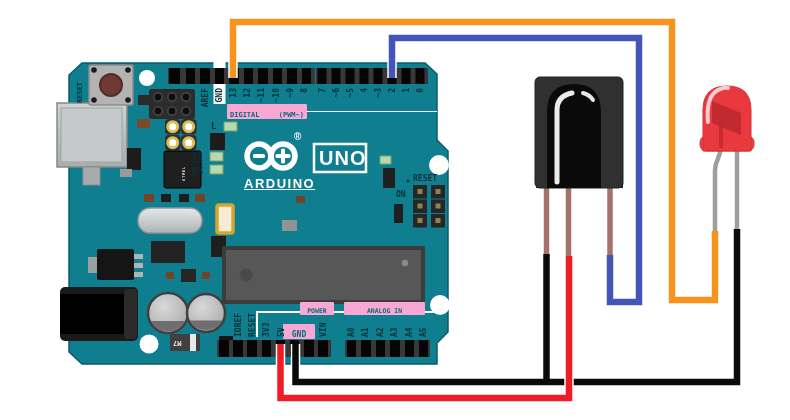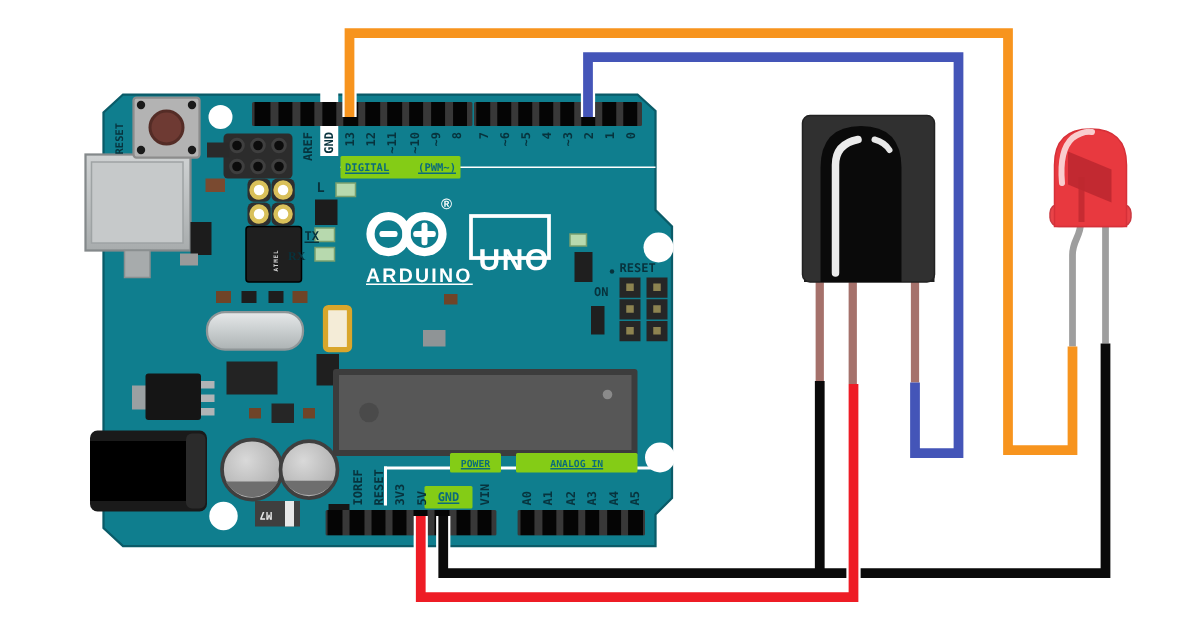--- a/index.html
+++ b/index.html
@@ -8,23 +8,23 @@
   #stage svg{position:absolute;left:0;top:0;}
   
   .hdr{position:absolute;height:16px;background-color:#2b2b2b;border-radius:1px;}
   .hdr.top{top:68px;}
   .hdr.bot{top:340px;height:17px;}
   
   .lbl{position:absolute;font:bold 8px "DejaVu Sans Mono",monospace;color:#07333d;
        white-space:nowrap;line-height:9px;}
   .vtop{transform-origin:0 0;transform:rotate(-90deg) translateX(-100%);}
   .vbot{transform-origin:0 0;transform:rotate(-90deg);}
-  .silkbox{position:absolute;background:#84cc16;border-radius:1px;
+  .silkbox{position:absolute;background:#f9a8d4;border-radius:1px;
            font:bold 7px "DejaVu Sans Mono",monospace;color:#0b6b7b;
-           display:flex;align-items:center;justify-content:center;text-decoration:underline;}
+           display:flex;align-items:flex-end;justify-content:center;}
   .hline{position:absolute;background:#fff;}
   .brand{position:absolute;color:#fff;font-family:"Liberation Sans",sans-serif;font-weight:bold;}
 </style>
 </head>
 <body>
 
 <div id="stage">
 
   <svg width="790" height="420" viewBox="0 0 790 420">
     <defs>
@@ -232,29 +232,29 @@
 
   <span class="lbl vbot" style="left:346.5px;top:337px;">A0</span>
   <span class="lbl vbot" style="left:361px;top:337px;">A1</span>
   <span class="lbl vbot" style="left:375.5px;top:337px;">A2</span>
   <span class="lbl vbot" style="left:390px;top:337px;">A3</span>
   <span class="lbl vbot" style="left:404.5px;top:337px;">A4</span>
   <span class="lbl vbot" style="left:419px;top:337px;">A5</span>
 
   <span class="lbl vbot" style="left:75.5px;top:103px;font-size:7px;">RESET</span>
   <span class="lbl" style="left:211px;top:122px;font-size:9px;">L</span>
-  <span class="lbl" style="left:203px;top:153px;text-decoration:underline;">TX</span>
+  <span class="lbl" style="left:192px;top:153px;text-decoration:underline;">TX</span>
   <span class="lbl" style="left:192px;top:166px;font-family:Liberation Serif, serif;">RX</span>
   <span class="lbl" style="left:396px;top:156px;margin-top:34px;">ON</span>
   <span class="lbl" style="left:413px;top:174px;">RESET</span>
   <span class="lbl" style="left:173px;top:338px;color:#e8e8e8;font-size:7px;transform:rotate(180deg);">M7</span>
   <span class="lbl vbot" style="left:179px;top:181px;font-size:4px;color:#cfcfcf;letter-spacing:0.5px;">ATMEL</span>
 
   <span class="brand" style="left:244px;top:176px;font-size:13px;letter-spacing:1.5px;text-decoration:underline;">ARDUINO</span>
-  <span class="brand" style="left:319px;top:147px;font-size:20px;letter-spacing:1px;margin-top:16px;">UNO</span>
+  <span class="brand" style="left:319px;top:147px;font-size:20px;letter-spacing:1px;">UNO</span>
   <span class="brand" style="left:294px;top:131px;font-size:10px;">®</span>
 
   <svg width="790" height="420" viewBox="0 0 790 420">
 
     <path d="M546.5 185 V256" fill="none" stroke-width="5.5" stroke="#A5716B"></path>
     <path d="M568.5 185 V258" fill="none" stroke-width="5.5" stroke="#A5716B"></path>
     <path d="M610 185 V257" fill="none" stroke-width="5.5" stroke="#A5716B"></path>
 
     <path d="M720.5 148 C720.5 158 715 160 715 170 L715 234" fill="none" stroke-width="4.5" stroke="#9E9E9E"></path>
     <path d="M737 148 V231" fill="none" stroke-width="4.5" stroke="#9E9E9E"></path>

